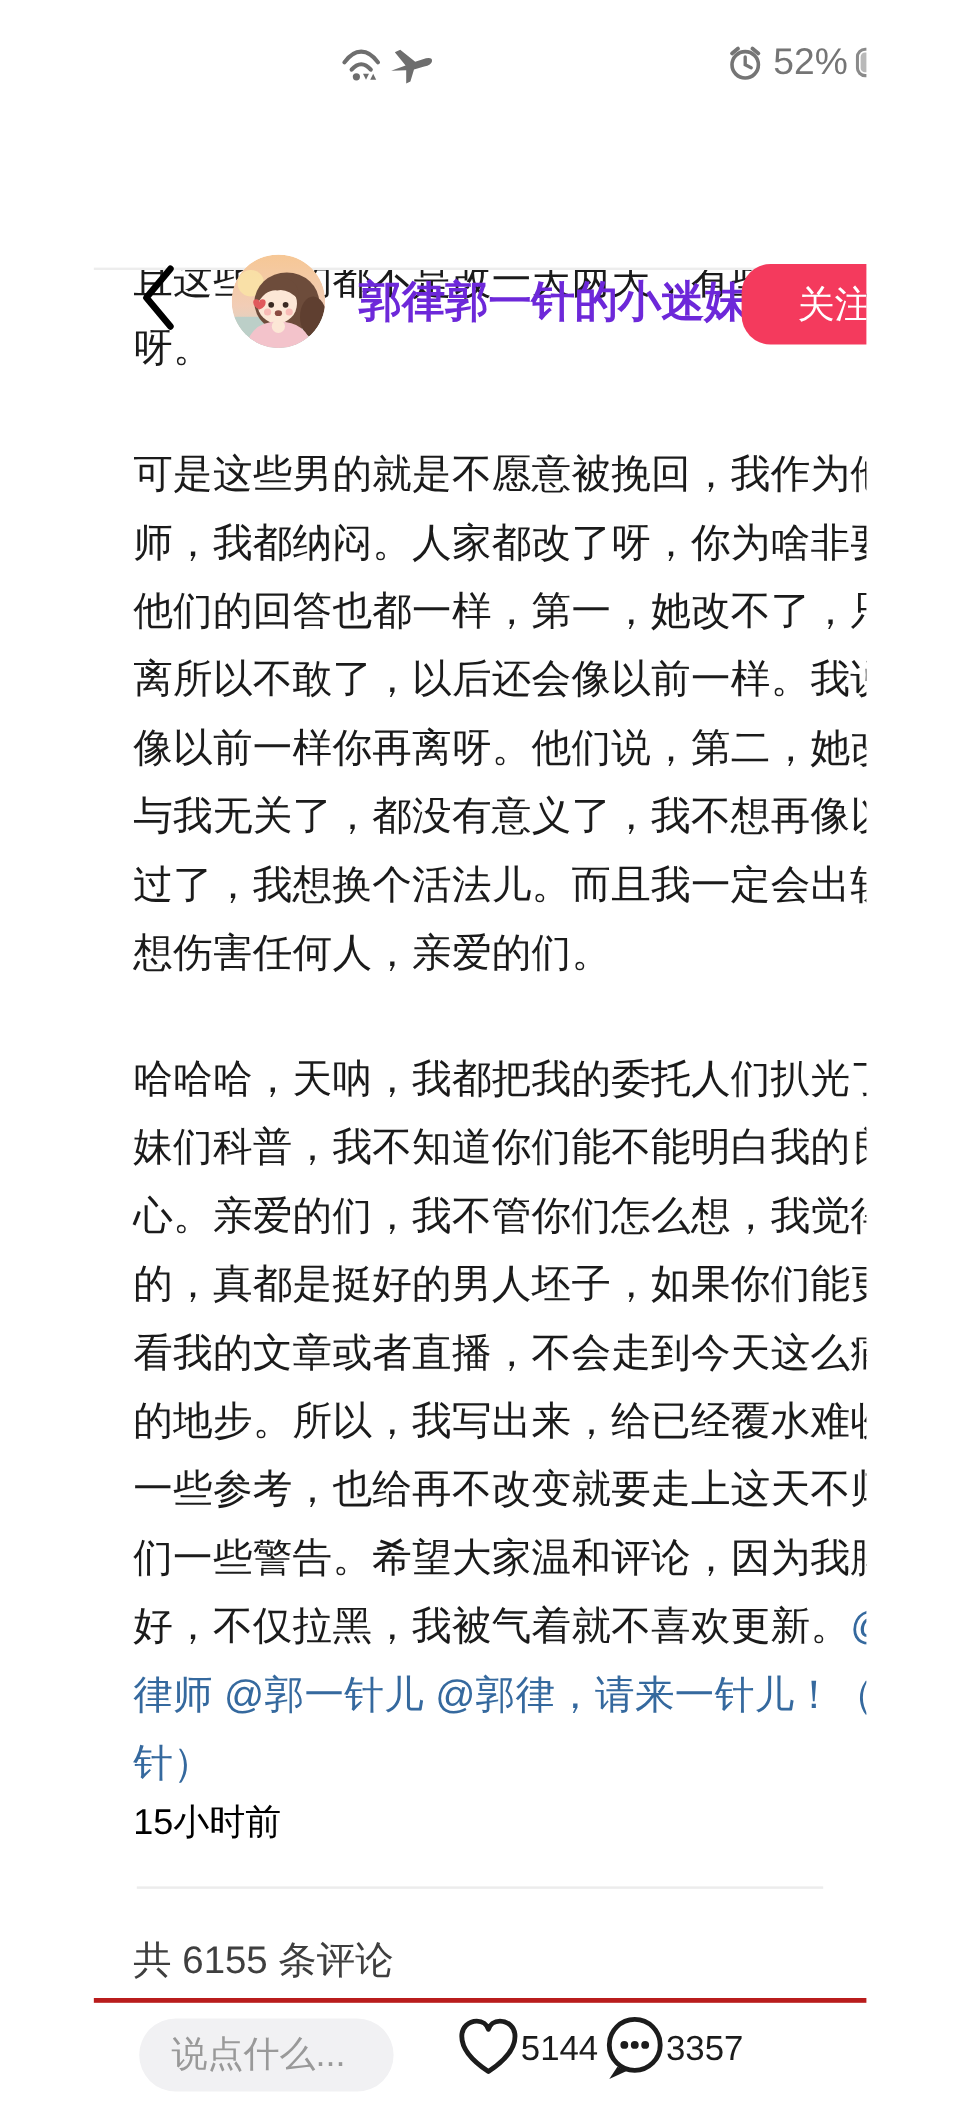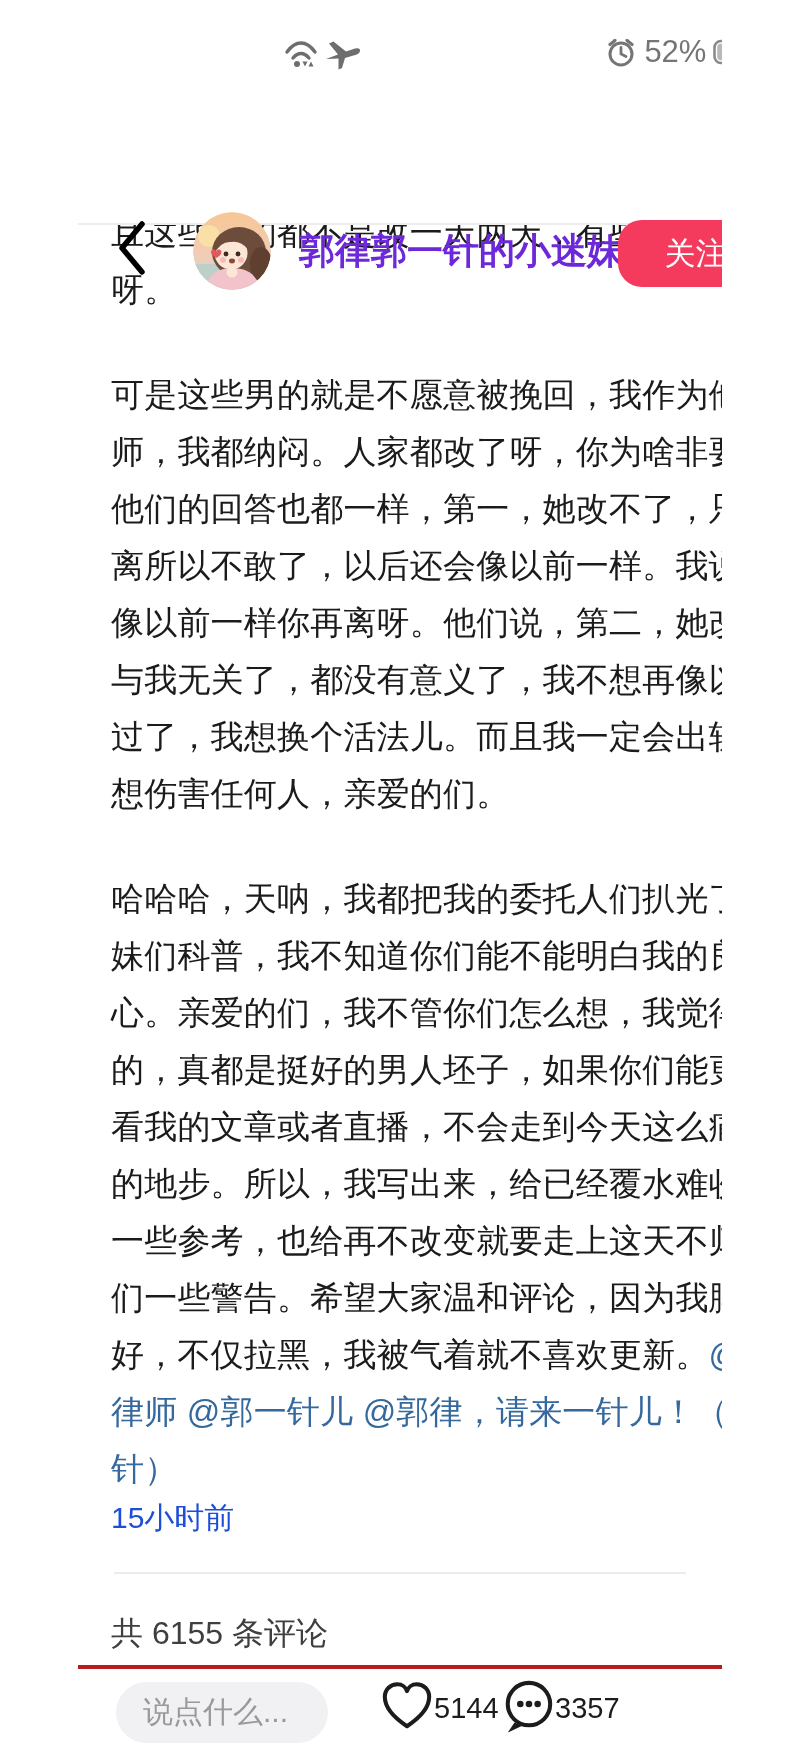--- a/index.html
+++ b/index.html
@@ -20,21 +20,21 @@
   .username { position:absolute; left:221px; top:125px; font-size:36px; font-weight:600; color:#6d28d9; letter-spacing:0; white-space:nowrap; }
   .follow-btn { position:absolute; left:540px; top:118px; width:155px; height:67px; background:#F43A5D; border:none; border-radius:24px; color:#fff; font-size:31px; font-family:inherit; cursor:pointer; display:flex; align-items:center; justify-content:center; }
   .search-btn { position:absolute; left:712px; top:118px; width:56px; height:56px; cursor:pointer; }
 
   
   .content { position:absolute; top:213px; left:0; width:800px; height:1275px; overflow:hidden; }
   .content-inner { padding:0 33px; }
   .para { font-size:33px; line-height:57px; color:#1b1b1b; text-align:left; margin:0 0 48px 0; letter-spacing:0.2px; }
   .para.first { margin-top:-21px; }
   .mention { color:#35699E; cursor:pointer; }
-  .timestamp { position:absolute; top:1486px; left:33px; font-size:30px; color:#1d4ed8; }
+  .timestamp { position:absolute; top:1486px; left:33px; font-size:30px; color:#000000; }
   .divider { position:absolute; top:1560px; left:36px; right:36px; height:2px; background:#ececec; }
   .comment-count { position:absolute; top:1600px; left:33px; font-size:32px; color:#3f3f3f; }
 
   
   .bottom-bar { position:absolute; top:1653px; left:0; width:800px; height:107px; background:#fff; border-top:4px solid #b91c1c; }
   .comment-input { position:absolute; left:38px; top:13px; width:212px; height:61px; background:#f1f1f3; border-radius:31px; display:flex; align-items:center; padding-left:27px; cursor:text; }
   .comment-input span { font-size:30px; color:#999; }
   .action { position:absolute; top:10px; width:120px; display:flex; flex-direction:row; align-items:center; cursor:pointer; }
   .action .cnt { font-size:29px; color:#1c1c1c; margin-top:4px; }
   .a-like { left:302px; } .a-comment { left:423px; } .a-fav { left:541px; } .a-share { left:662px; }

